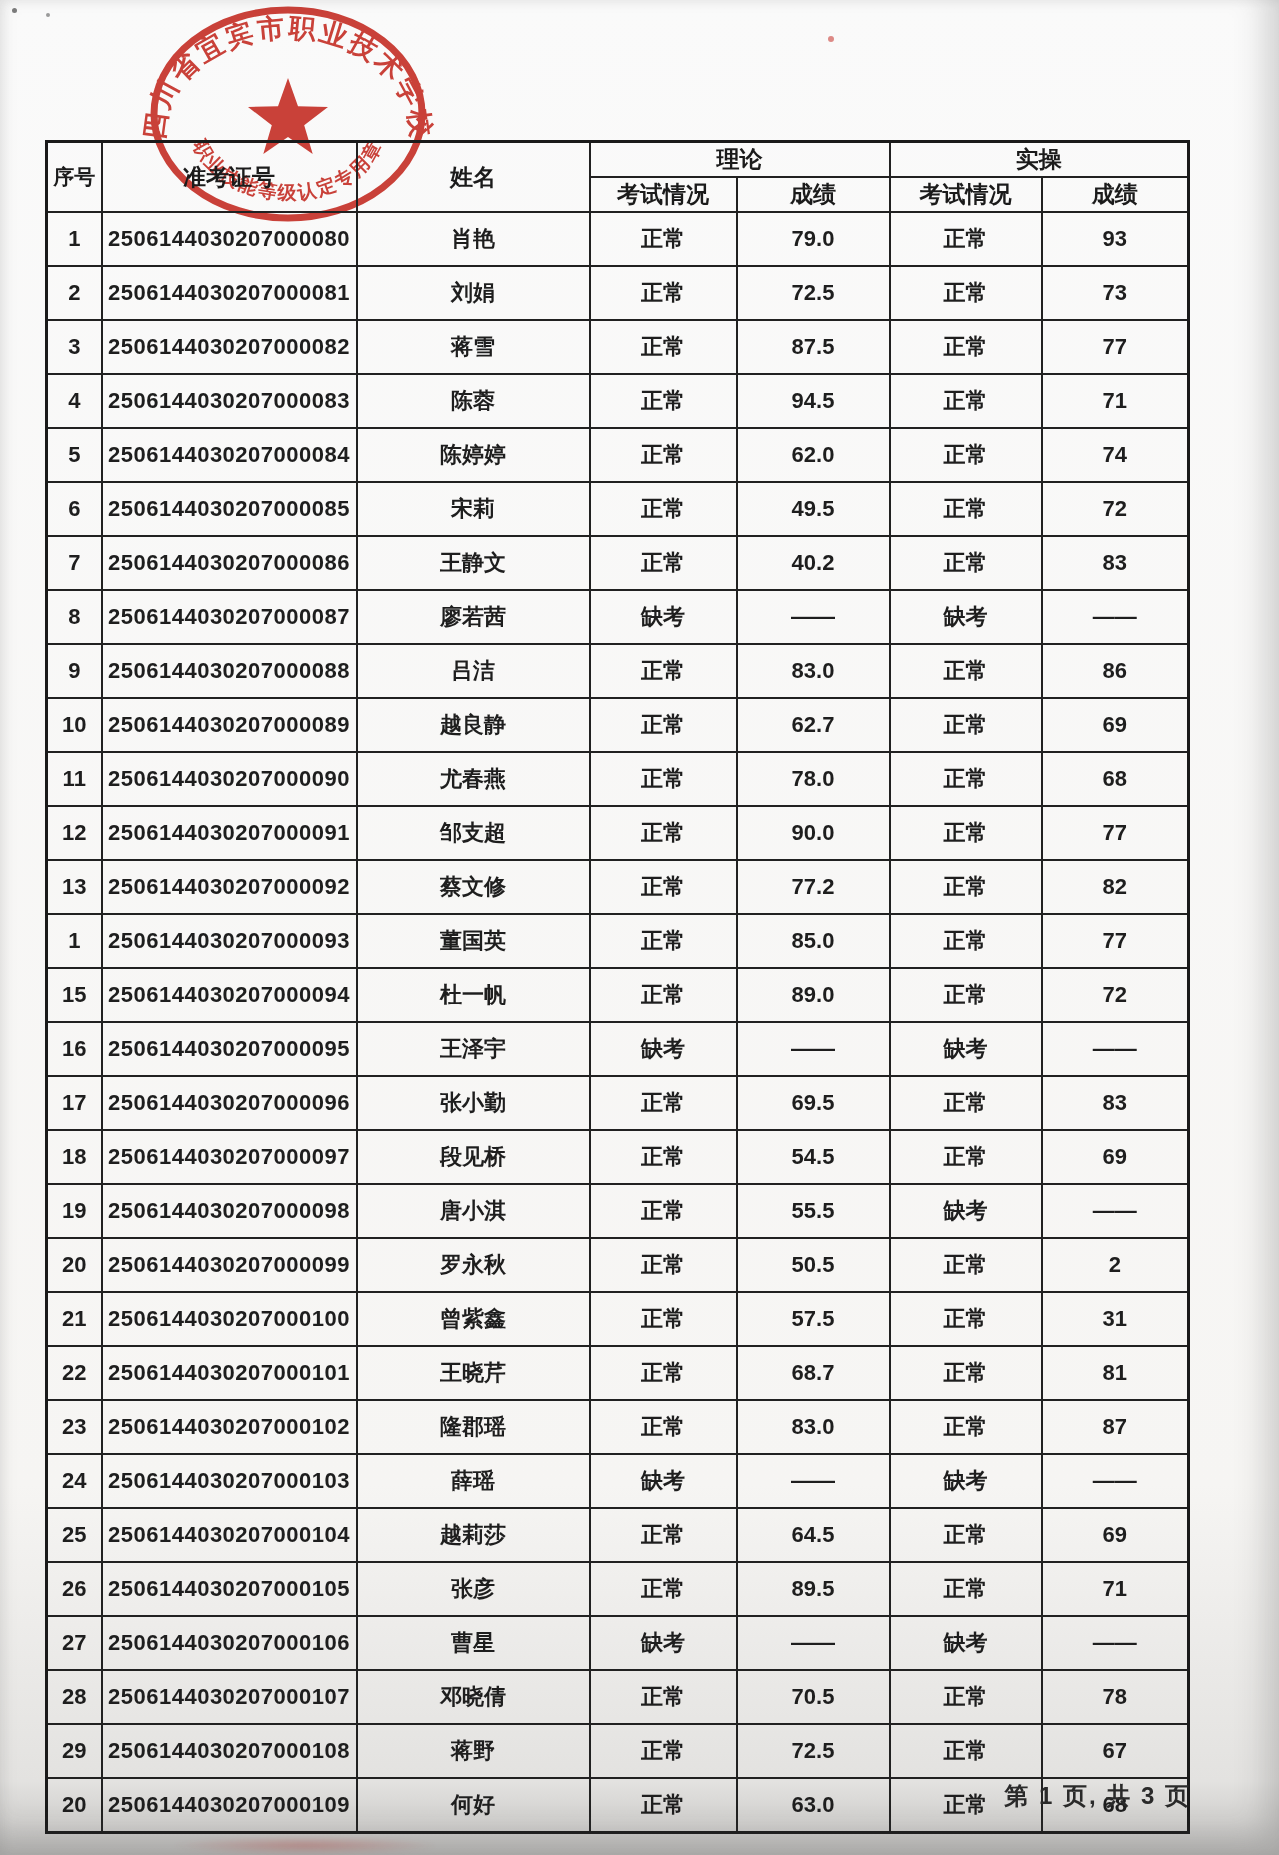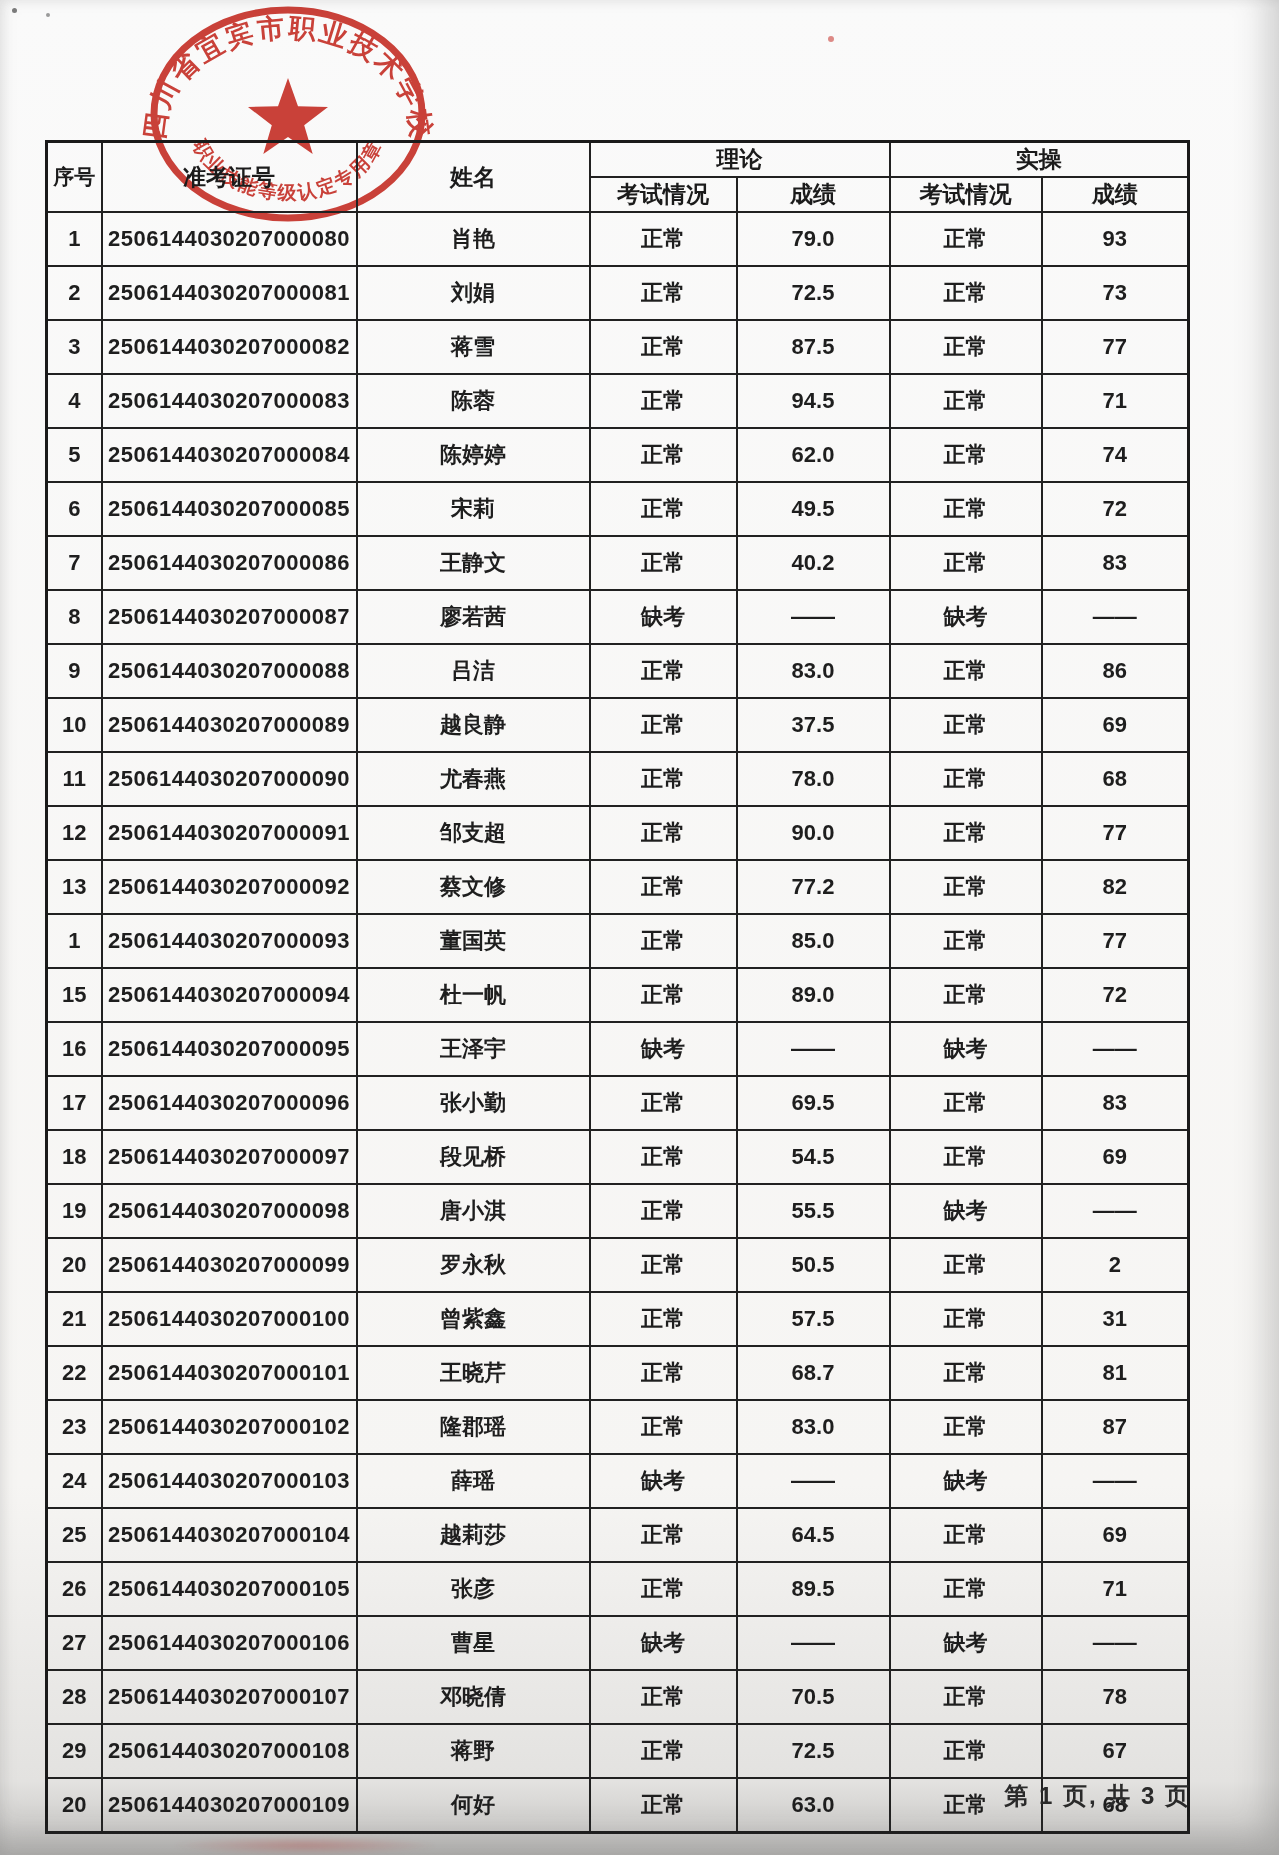--- a/index.html
+++ b/index.html
@@ -181,21 +181,21 @@
           <td>正常</td>
           <td>83.0</td>
           <td>正常</td>
           <td>86</td>
         </tr>
         <tr>
           <td>10</td>
           <td class="ticket">2506144030207000089</td>
           <td>越良静</td>
           <td>正常</td>
-          <td>37.5</td>
+          <td>62.7</td>
           <td>正常</td>
           <td>69</td>
         </tr>
         <tr>
           <td>11</td>
           <td class="ticket">2506144030207000090</td>
           <td>尤春燕</td>
           <td>正常</td>
           <td>78.0</td>
           <td>正常</td>

